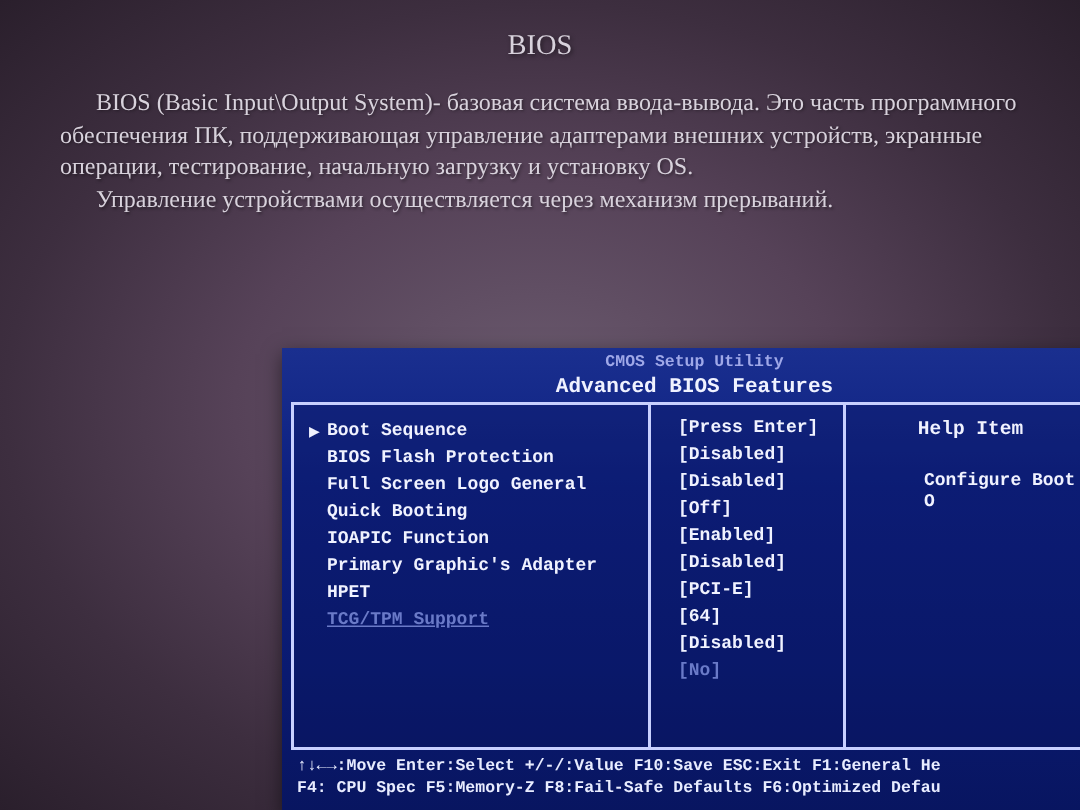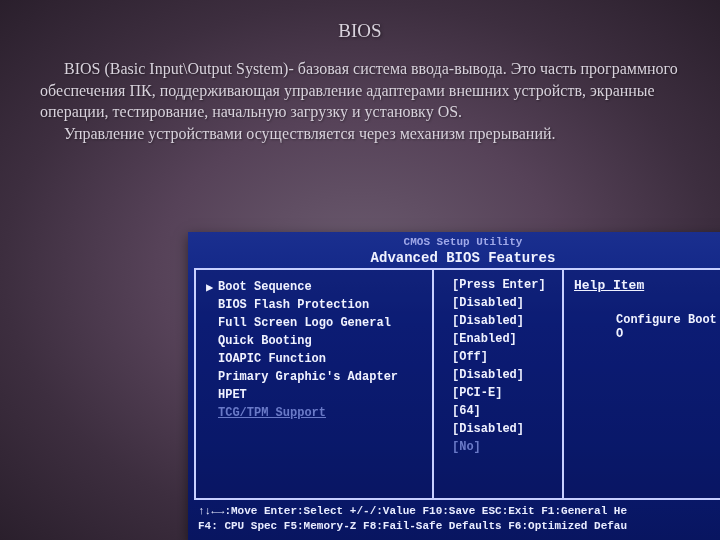--- a/index.html
+++ b/index.html
@@ -115,22 +115,22 @@
       height: 18px;
       font-size: 12px;
       font-weight: bold;
       color: #f0f2ff;
       white-space: nowrap;
     }
     .help-title {
       color: #f0f2ff;
       font-size: 13px;
       font-weight: bold;
+      text-align: center;
       margin-bottom: 20px;
-      text-decoration: underline;
     }
     .help-text {
       color: #f0f2ff;
       font-size: 12px;
       font-weight: bold;
       margin-left: 42px;
     }
     .bios-footer {
       color: #e8ecff;
       font-size: 11px;
@@ -192,22 +192,22 @@
         <div class="bios-row dim">
             <span class="tri"></span>
             <span>TCG/TPM Support</span>
           </div>
       </div>
 
       <div class="panel panel-middle">
         <div class="bios-value"><span class="selected">[Press Enter]</span></div>
         <div class="bios-value">[Disabled]</div>
         <div class="bios-value">[Disabled]</div>
+        <div class="bios-value">[Off]</div>
         <div class="bios-value">[Enabled]</div>
-        <div class="bios-value">[Off]</div>
         <div class="bios-value">[Disabled]</div>
         <div class="bios-value">[PCI-E]</div>
         <div class="bios-value">[64]</div>
         <div class="bios-value">[Disabled]</div>
         <div class="bios-value" style="color:#6a7ac8">[No]</div>
       </div>
 
       <div class="panel panel-right">
         <div class="help-title">Help Item</div>
         <div class="help-text">Configure Boot O</div>

